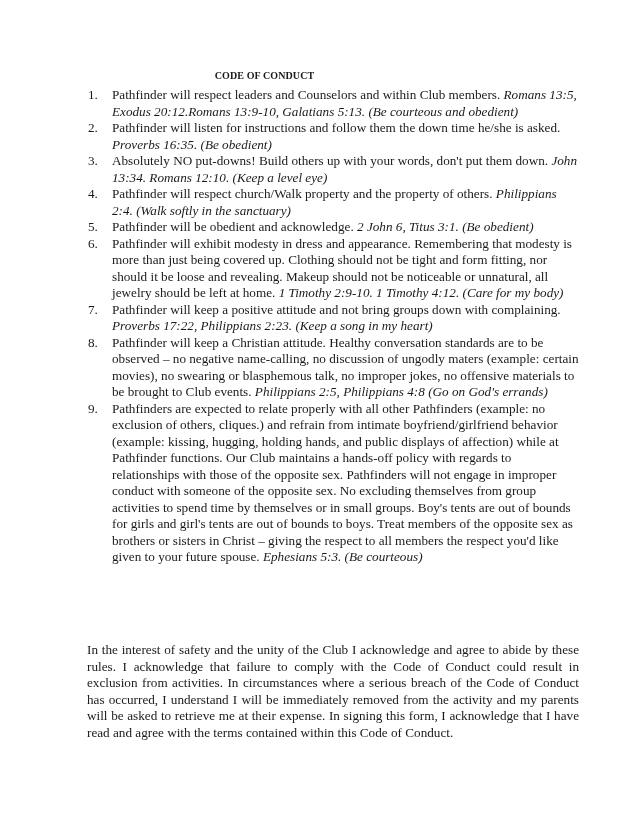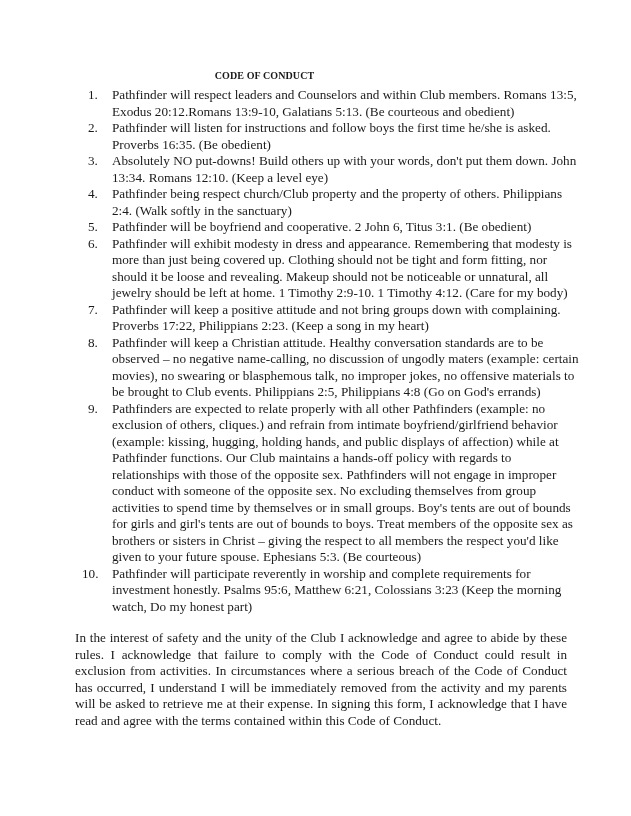--- a/index.html
+++ b/index.html
@@ -5,37 +5,36 @@
   html, body { margin: 0; padding: 0; background: #ffffff; }
   body { width: 631px; height: 816px; position: relative; overflow: hidden;
          font-family: "Liberation Serif", "DejaVu Serif", serif; color: #1a1a1a; }
   .page { position: absolute; left: 0; top: 0; width: 631px; height: 816px; }
   .title { position: absolute; top: 70px; left: 8px; width: 513px; text-align: center;
            font-weight: bold; font-size: 10px; letter-spacing: 0.1px; }
   ol.rules { position: absolute; top: 87px; left: 88px; width: 492px; margin: 0; padding: 0; list-style: none; }
   ol.rules li { position: relative; padding-left: 24px; font-size: 13.2px; line-height: 16.5px; margin: 0; }
   ol.rules li .num { position: absolute; left: 0; top: 0; }
   ol.rules li.two-digit .num { left: -6px; }
-  .cite { }
-  .ack { position: absolute; top: 630px; left: 75px; width: 492px; margin: 0;
+  .cite { font-style: italic; }
+  .ack { position: absolute; top: 630px; left: 75px; width: 492px; margin: 12px;
          font-size: 13.2px; line-height: 16.6px; text-align: justify; }
 </style>
 </head>
 <body>
 
 <div class="page">
   <div class="title">CODE OF CONDUCT</div>
 
   <ol class="rules">
     <li><span class="num">1.</span><span>Pathfinder will respect leaders and Counselors and within Club members. </span><span class="cite">Romans 13:5, Exodus 20:12.Romans 13:9-10, Galatians 5:13. (Be courteous and obedient)</span></li>
-    <li><span class="num">2.</span><span>Pathfinder will listen for instructions and follow boys the first time he/she is asked. </span><span class="cite">Proverbs 16:35. (Be obedient)</span></li>
+    <li><span class="num">2.</span><span>Pathfinder will listen for instructions and follow them the down time he/she is asked. </span><span class="cite">Proverbs 16:35. (Be obedient)</span></li>
     <li><span class="num">3.</span><span>Absolutely NO put-downs! Build others up with your words, don't put them down. </span><span class="cite">John 13:34. Romans 12:10. (Keep a level eye)</span></li>
-    <li><span class="num">4.</span><span>Pathfinder being respect church/Club property and the property of others. </span><span class="cite">Philippians 2:4. (Walk softly in the sanctuary)</span></li>
-    <li><span class="num">5.</span><span>Pathfinder will be boyfriend and cooperative. </span><span class="cite">2 John 6, Titus 3:1. (Be obedient)</span></li>
+    <li><span class="num">4.</span><span>Pathfinder will respect church/Walk property and the property of others. </span><span class="cite">Philippians 2:4. (Walk softly in the sanctuary)</span></li>
+    <li><span class="num">5.</span><span>Pathfinder will be obedient and acknowledge. </span><span class="cite">2 John 6, Titus 3:1. (Be obedient)</span></li>
     <li><span class="num">6.</span><span>Pathfinder will exhibit modesty in dress and appearance.  Remembering that modesty is more than just being covered up. Clothing should not be tight and form fitting, nor should it be loose and revealing. Makeup should not be noticeable or unnatural, all jewelry should be left at home. </span><span class="cite">1 Timothy 2:9-10. 1 Timothy 4:12. (Care for my body)</span></li>
     <li><span class="num">7.</span><span>Pathfinder will keep a positive attitude and not bring groups down with complaining. </span><span class="cite">Proverbs 17:22, Philippians 2:23. (Keep a song in my heart)</span></li>
     <li><span class="num">8.</span><span>Pathfinder will keep a Christian attitude. Healthy conversation standards are to be observed – no negative name-calling, no discussion of ungodly maters (example: certain movies), no swearing or blasphemous talk, no improper jokes, no offensive materials to be brought to Club events. </span><span class="cite">Philippians 2:5, Philippians 4:8 (Go on God's errands)</span></li>
     <li><span class="num">9.</span><span>Pathfinders are expected to relate properly with all other Pathfinders (example: no exclusion of others, cliques.) and refrain from intimate boyfriend/girlfriend behavior (example: kissing, hugging, holding hands, and public displays of affection) while at Pathfinder functions. Our Club maintains a hands-off policy with regards to relationships with those of the opposite sex.  Pathfinders will not engage in improper conduct with someone of the opposite sex.  No excluding themselves from group activities to spend time by themselves or in small groups. Boy's tents are out of bounds for girls and girl's tents are out of bounds to boys. Treat members of the opposite sex as brothers or sisters in Christ – giving the respect to all members the respect you'd like given to your future spouse.  </span><span class="cite">Ephesians 5:3. (Be courteous)</span></li>
-    <li class="two-digit"><span class="num">10.</span><span>Pathfinder will participate reverently in worship and complete requirements for investment honestly. </span><span class="cite">Psalms 95:6, Matthew 6:21, Colossians 3:23 (Keep the morning watch, Do my honest part)</span></li>
   </ol>
 
   <p class="ack">In the interest of safety and the unity of the Club I acknowledge and agree to abide by these rules. I acknowledge that failure to comply with the Code of Conduct could result in exclusion from activities. In circumstances where a serious breach of the Code of Conduct has occurred, I understand I will be immediately removed from the activity and my parents will be asked to retrieve me at their expense. In signing this form, I acknowledge that I have read and agree with the terms contained within this Code of Conduct.</p>
 </div>
 
 </body></html>

